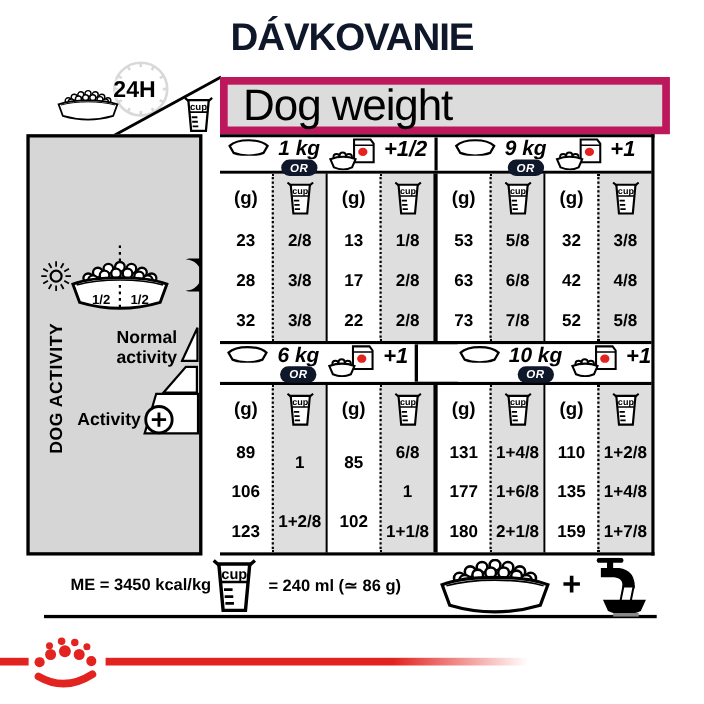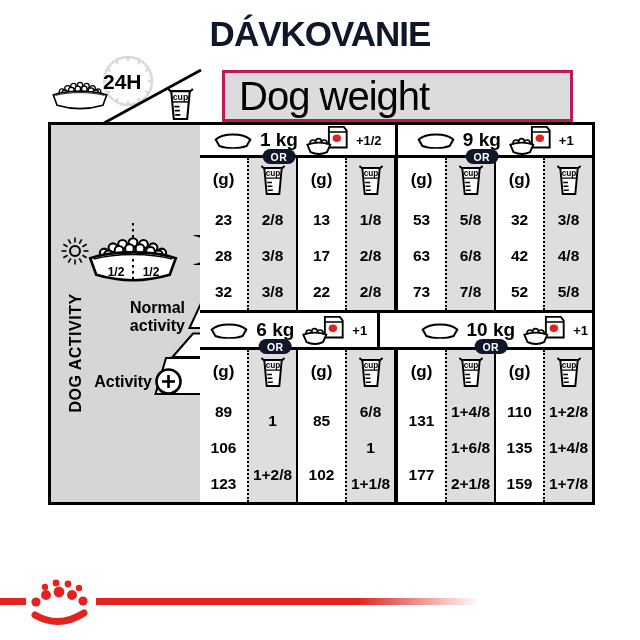--- a/index.html
+++ b/index.html
@@ -3,56 +3,56 @@
 <meta charset="utf-8">
 <style>
   html,body{margin:0;padding:0;background:#fff;}
   #stage{position:relative;width:640px;height:640px;background:#fff;overflow:hidden;
          font-family:"Liberation Sans",sans-serif;color:#000;}
   .abs{position:absolute;}
   
   #title{left:0;top:14px;width:640px;text-align:center;font-size:35px;font-weight:bold;
          letter-spacing:-1px;color:#0f172a;}
   
-  #dw-header{left:200px;top:70px;width:351px;height:52px;background:#dcdcdc;
-             border:3px solid #be185d;box-sizing:border-box;display:flex;align-items:center;margin-left:22px;}
+  #dw-header{left:200px;top:70px;width:409px;height:52px;background:#dcdcdc;
+             border:7px solid #be185d;box-sizing:border-box;display:flex;align-items:center;}
   #dw-header span{font-size:40px;letter-spacing:-1px;padding-left:14px;line-height:1;}
   
   #badge24{left:50px;top:53px;width:120px;height:72px;}
   #txt24h{left:103px;top:70px;font-size:21px;font-weight:bold;
           text-shadow:0 0 3px #fff,0 0 3px #fff,0 0 3px #fff;}
   
-  #sidebar{left:48px;top:122px;width:160px;height:383px;background:#d6d6d6;box-sizing:border-box;
+  #sidebar{left:24px;top:122px;width:160px;height:383px;background:#d6d6d6;box-sizing:border-box;
            border:3px solid #000;border-right-width:3px;}
   #dogactivity{left:25px;top:228px;transform:translate(-50%,-50%) rotate(-90deg);
                white-space:nowrap;font-size:16px;font-weight:bold;letter-spacing:.5px;}
   .side-label{font-size:16px;font-weight:bold;text-align:right;}
   
   #grid{left:200px;top:122px;width:395px;height:383px;box-sizing:border-box;background:#fff;
         border:3px solid #000;border-left:none;display:flex;flex-direction:column;}
   .wband{height:33px;display:flex;border-bottom:3px solid #000;box-sizing:border-box;}
   .wband2{height:40px;display:flex;border-top:3px solid #000;border-bottom:3px solid #000;box-sizing:border-box;gap:36px;}
-  .wcell{flex:1;display:flex;align-items:center;justify-content:center;gap:7px;position:relative;background:#fff;}
+  .wcell{flex:1;display:flex;align-items:flex-start;justify-content:center;gap:7px;position:relative;background:#fff;font-style:italic;}
   .wcell.first{border-right:3px solid #000;box-sizing:border-box;}
   .dband{height:152px;display:flex;box-sizing:border-box;}
   .dband:last-child{flex:1;}
   .pair{flex:1;display:flex;box-sizing:border-box;}
   .pair.sep{border-left:2px solid #000;}
   .pair.mid{border-left:4px solid #000;}
   .gcol{flex:1;display:flex;flex-direction:column;background:#fff;}
   .cupcol{flex:1;display:flex;flex-direction:column;background:#dedede;border-left:2px dotted #000;box-sizing:border-box;}
   .colhead{height:44px;display:flex;align-items:center;justify-content:center;}
   .glabel{font-size:17px;font-weight:bold;}
   .val{flex:1;display:flex;align-items:center;justify-content:center;font-size:15.5px;font-weight:bold;}
   .kgwrap{position:relative;display:inline-flex;flex-direction:column;align-items:center;}
   .kg{font-size:19px;font-weight:bold;white-space:nowrap;}
   .orbadge{position:absolute;top:100%;margin-top:-2px;left:50%;transform:translateX(-50%);
            background:#0f172a;color:#fff;font-size:10.5px;font-weight:bold;padding:1.5px 8px;
            border-radius:9px;letter-spacing:.5px;z-index:4;}
-  .plusamt{font-size:13px;font-weight:bold;white-space:nowrap;}
+  .plusamt{font-size:20px;font-weight:bold;white-space:nowrap;}
   
   #footer{left:40px;top:505px;width:557px;height:57px;border-bottom:3px solid #000;box-sizing:border-box;}
   .ftext{font-size:15px;font-weight:bold;top:50%;transform:translateY(-50%);white-space:nowrap;}
   #fplus{font-size:30px;font-weight:bold;top:50%;transform:translateY(-50%);}
   
   #redline-l{left:0;top:598px;width:26px;height:7px;background:#e2231f;}
   #redline-r{left:96px;top:598px;width:384px;height:7px;
              background:linear-gradient(to right,#e2231f 0%,#e2231f 68%,rgba(226,35,31,0) 100%);}
   svg{display:block;}
 </style>
@@ -356,20 +356,21 @@
           <div class="val">1+1/8</div>
         </div>
       </div>
       <div class="pair mid">
         <div class="gcol">
           <div class="colhead">
               <span class="glabel">(g)</span>
             </div>
           <div class="val">131</div>
           <div class="val">177</div>
+          <div class="val">180</div>
         </div>
         <div class="cupcol">
           <div class="colhead">
               <svg width="26" height="31" viewBox="0 0 26 32">
                 <use href="#sym-cup"></use>
               </svg>
             </div>
           <div class="val">1+4/8</div>
           <div class="val">1+6/8</div>
           <div class="val">2+1/8</div>
@@ -391,20 +392,39 @@
               </svg>
             </div>
           <div class="val">1+2/8</div>
           <div class="val">1+4/8</div>
           <div class="val">1+7/8</div>
         </div>
       </div>
     </div>
   </div>
 
+  <div id="footer" class="abs">
+    <div class="abs ftext" style="left:24px;">ME = 3450 kcal/kg</div>
+    <svg class="abs" style="left:152px;top:3px;" width="42" height="50" viewBox="0 0 26 32">
+        <use href="#sym-cup"></use>
+      </svg>
+    <div class="abs ftext" style="left:204px;">= 240 ml (≃ 86 g)</div>
+    <svg class="abs" style="left:356px;top:3px;" width="108" height="51" viewBox="0 0 110 52">
+        <use href="#sym-kibblebowl"></use>
+      </svg>
+    <div id="fplus" class="abs" style="left:471px;">+</div>
+    <svg class="abs" style="left:494px;top:2px;" width="58" height="54" viewBox="0 0 60 58">
+      <rect x="8" y="0" width="26" height="5" rx="2.5" fill="#000"></rect>
+      <rect x="18" y="3" width="6" height="8" fill="#000"></rect>
+      <path d="M12,10 h18 c10,1.5 14,7 15,15 v5 h-12 v-4 c0,-5 -4,-7 -10,-7 h-11 z" fill="#000"></path>
+      <polygon points="34,28 44,28 41,43 31,43" fill="#fff" stroke="#000" stroke-width="2"></polygon>
+      <path d="M14,41 h42 l-5,11 c-9,4.5 -23,4.5 -32,0 z" fill="#000"></path>
+      <rect x="24" y="54" width="25" height="3.5" fill="#8a8a8a"></rect>
+    </svg>
+  </div>
 
   <div id="redline-l" class="abs"></div>
   <div id="redline-r" class="abs"></div>
   <svg class="abs" style="left:28px;top:578px;" width="68" height="56" viewBox="0 0 68 56">
     <g fill="#e2231f">
       <circle cx="17" cy="9" r="3.2"></circle>
         <circle cx="28" cy="5" r="3.4"></circle>
       <circle cx="40" cy="6" r="3.4"></circle>
         <circle cx="51" cy="10" r="3.2"></circle>
       <circle cx="8" cy="24" r="4.6"></circle>

